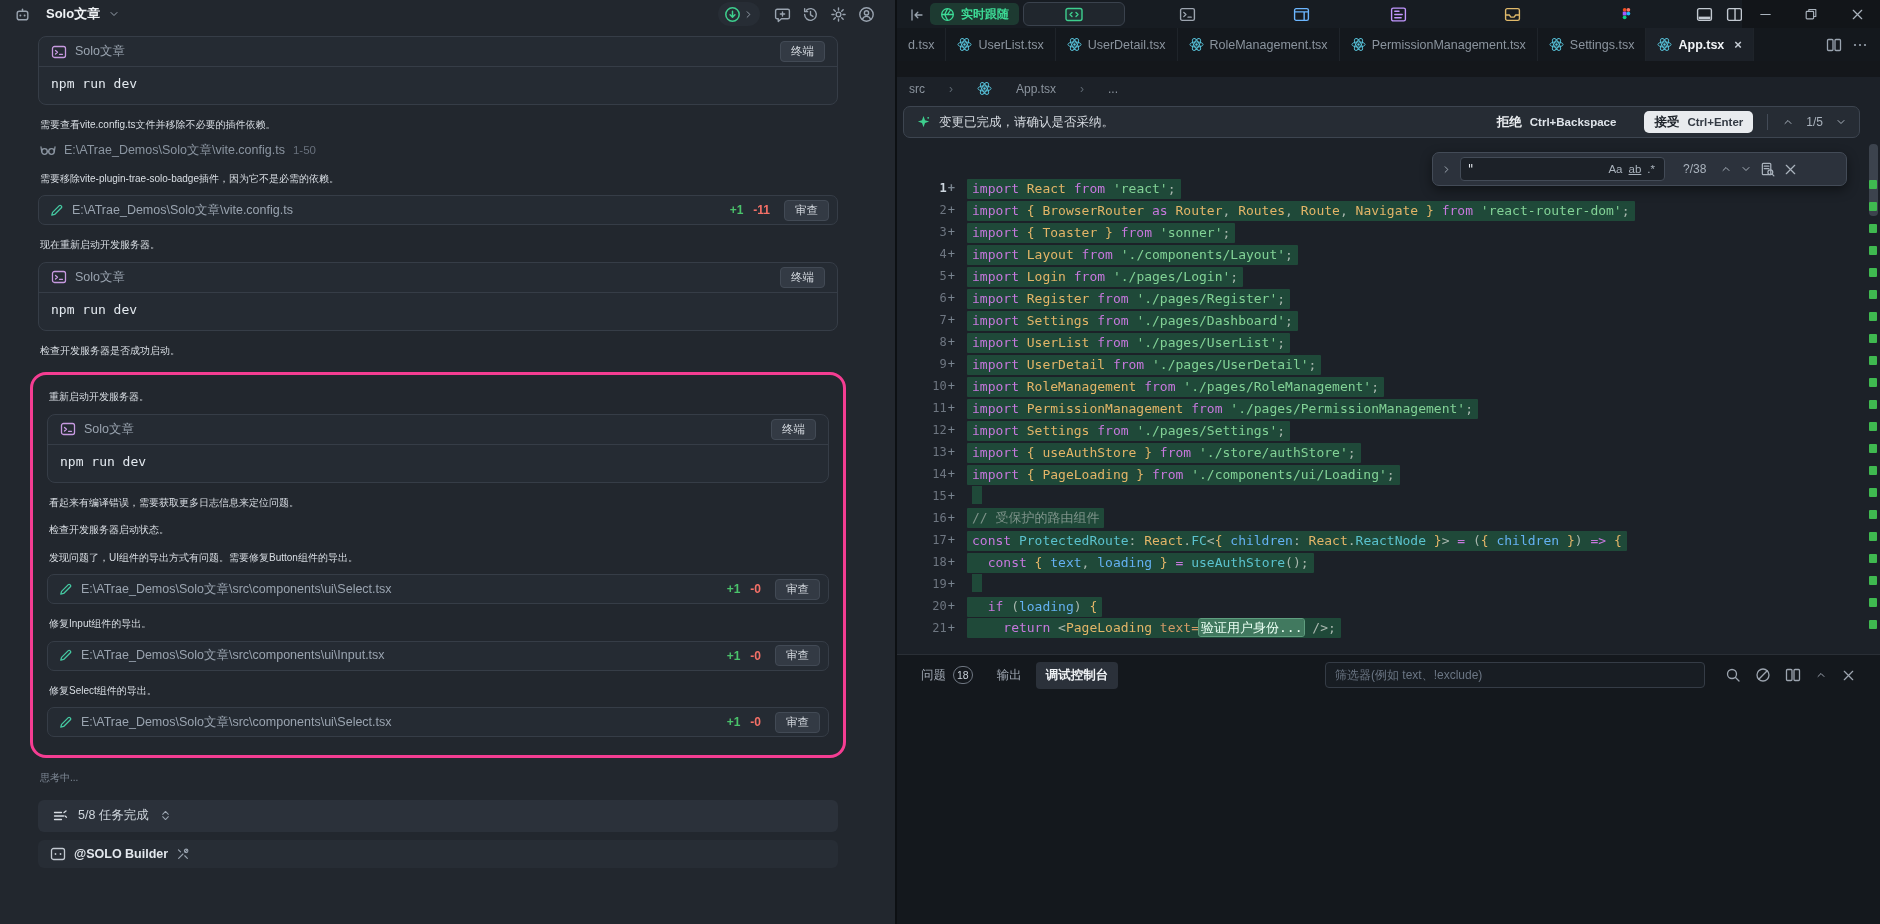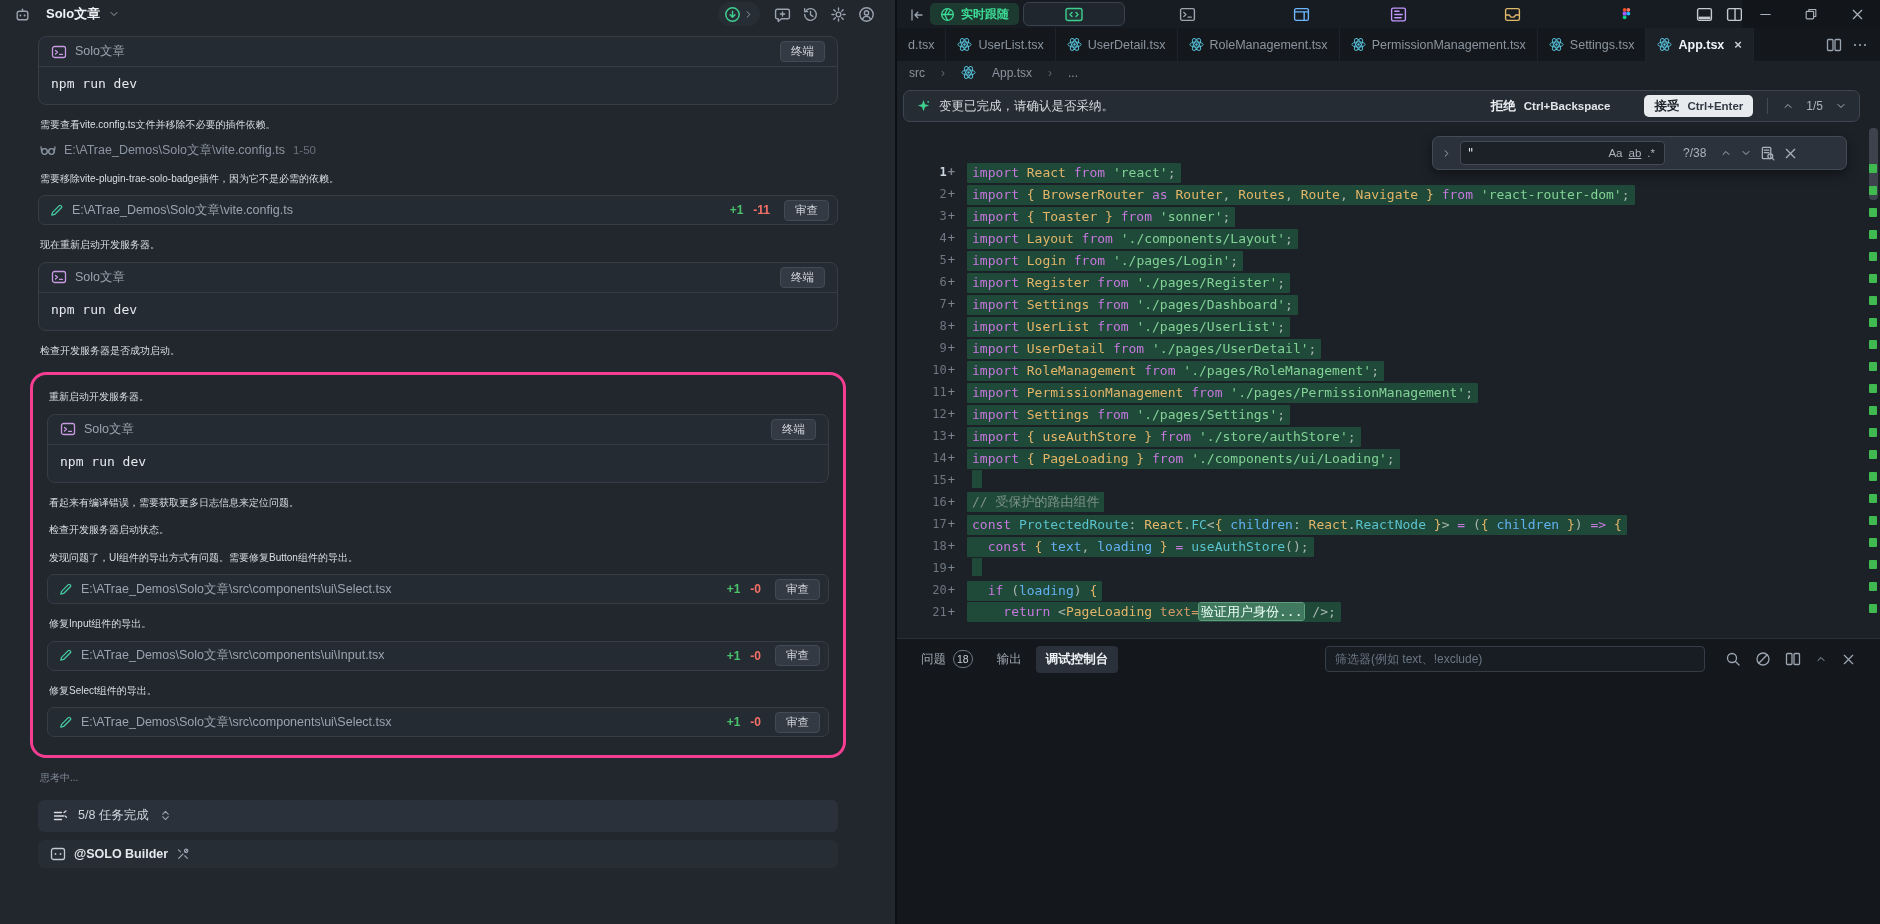--- a/index.html
+++ b/index.html
@@ -48,28 +48,28 @@
   #builder-label { font-size:12.5px; font-weight:bold; color:#e3e8ee; }
   #v-divider { position:absolute; left:895px; top:28px; width:2px; height:896px; background:#0d1013; }
 
   
   #right { position:absolute; left:897px; top:28px; width:983px; height:896px; display:flex; flex-direction:column; }
   #tabbar { height:33px; background:#14181d; display:flex; align-items:stretch; flex:none; }
   .etab { display:flex; align-items:center; gap:6px; padding:0 11px; font-size:12.5px; color:#8b949e; border-right:1px solid #1f242a; cursor:pointer; white-space:nowrap; }
   .etab.active { background:#1c2128; color:#f0f3f6; font-weight:bold; }
   .etab .closex { color:#c6cdd5; font-size:13px; margin-left:4px; }
   #tab-actions { margin-left:auto; display:flex; align-items:center; gap:10px; padding-right:12px; color:#9aa4b0; }
-  #breadcrumb { height:23px; background:#1c2128; display:flex; align-items:center; gap:16px; padding:0 12px; font-size:12px; color:#8b949e; flex:none; }
+  #breadcrumb { height:23px; background:#1c2128; display:flex; align-items:center; gap:24px; padding:0 12px; font-size:12px; color:#8b949e; flex:none;margin-top:16px; }
   .bc-sep { color:#5d6670; }
   #editor { position:relative; height:554px; background:#1c2128; flex:none; overflow:hidden; }
 
   #notif-bar { position:absolute; left:6px; right:20px; top:6px; height:32px; background:#262c34; border:1px solid #3d4550; border-radius:7px; display:flex; align-items:center; gap:8px; padding:0 12px; z-index:5; }
   #notif-text { font-size:12.5px; color:#d5dae0; flex:1; }
   #reject-btn { font-size:12.5px; font-weight:bold; color:#eef1f4; background:none; border:none; cursor:pointer; font-family:inherit; }
-  .key-hint { font-size:11.5px; font-weight:bold; color:#dfe4ea; margin-right:26px; }
+  .key-hint { font-size:11.5px; font-weight:bold; color:#dfe4ea; margin-right:20px; }
   #accept-btn { height:22px; background:#e8ebee; border:none; border-radius:5px; display:flex; align-items:center; gap:8px; padding:0 10px; cursor:pointer; font-family:inherit; }
   #accept-label { font-size:12.5px; font-weight:bold; color:#20262d; }
   #accept-key { font-size:11.5px; font-weight:bold; color:#343b44; }
   .nb-div { width:1px; height:16px; background:#434b57; margin:0 6px; }
   #notif-counter { font-size:12px; color:#aab3bd; margin:0 4px; }
 
   #find-widget { position:absolute; top:52px; right:33px; width:415px; height:34px; background:#2c323c; border:1px solid #434b57; border-radius:7px; box-shadow:0 4px 12px rgba(0,0,0,.45); display:flex; align-items:center; gap:8px; padding:0 8px; z-index:5; }
   #find-input-box { width:205px; height:24px; background:#1c2128; border:1px solid #434b57; border-radius:4px; display:flex; align-items:center; padding:0 6px; }
   #find-input { flex:1; background:none; border:none; outline:none; color:#e8edf2; font-family:"DejaVu Sans Mono",monospace; font-size:12px; min-width:0; }
   .find-opt { font-size:11.5px; color:#aab3bd; cursor:pointer; padding:0 3px; }

